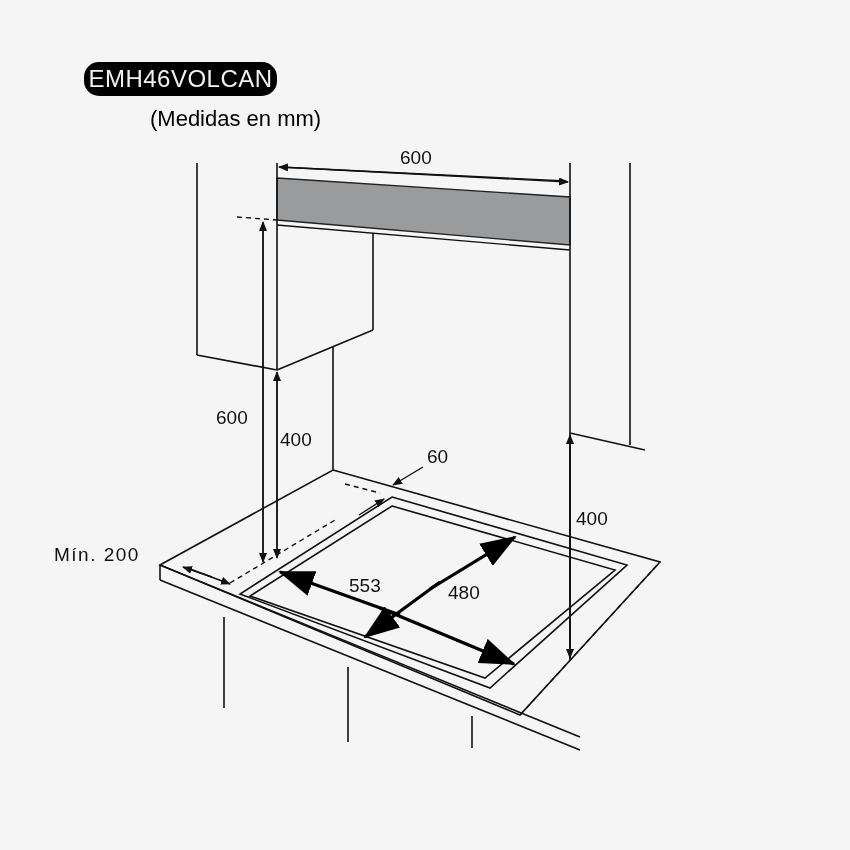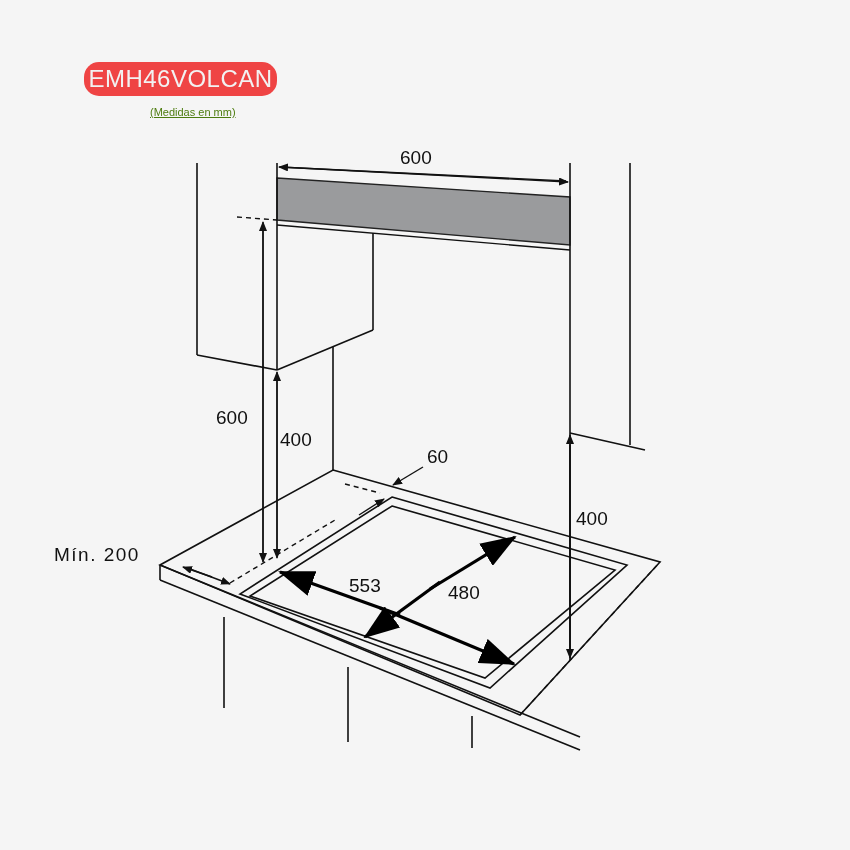--- a/index.html
+++ b/index.html
@@ -1,21 +1,21 @@
 <!DOCTYPE html>
 <html><head>
 <meta charset="utf-8">
 <style>
   html, body { margin:0; padding:0; background:#f5f5f5; }
   body { width:850px; height:850px; position:relative; overflow:hidden;
          font-family:"Liberation Sans", "DejaVu Sans", sans-serif; }
   .badge { position:absolute; left:84px; top:62px; width:193px; height:34px;
-           background:#ef4444; color:#f2f2f2; font-size:24px; letter-spacing:0.5px;
+           background:#000000; color:#f2f2f2; font-size:24px; letter-spacing:0.5px;
            display:flex; align-items:center; justify-content:center;border-radius:15px; }
-  .units { position:absolute; left:150px; top:106px; font-size:11px; color:#4d7c0f;text-decoration:underline; }
+  .units { position:absolute; left:150px; top:106px; font-size:22px; color:#000000; }
   svg { position:absolute; left:0; top:0; }
   .dim { font-family:"Liberation Sans", "DejaVu Sans", sans-serif; font-size:19px; fill:#111; }
 </style>
 </head>
 <body>
 
 <div class="badge">
   <span>EMH46VOLCAN</span>
 </div>
 <div class="units">(Medidas en mm)</div>

